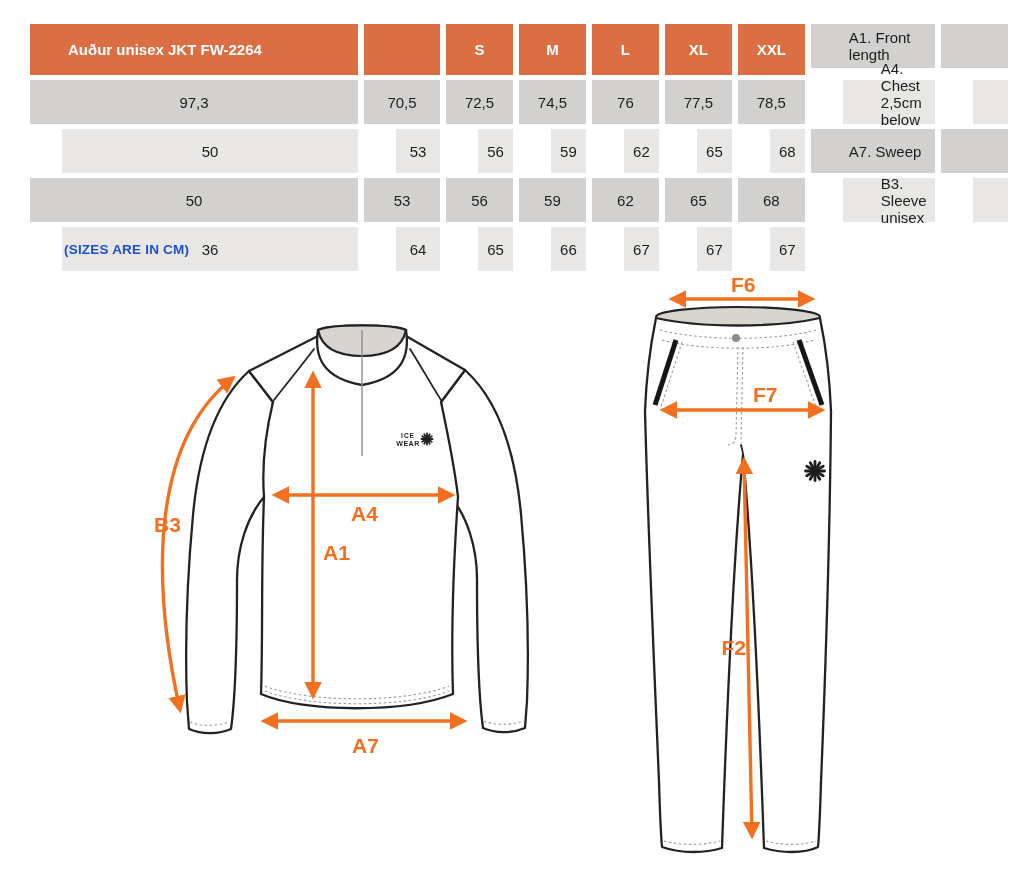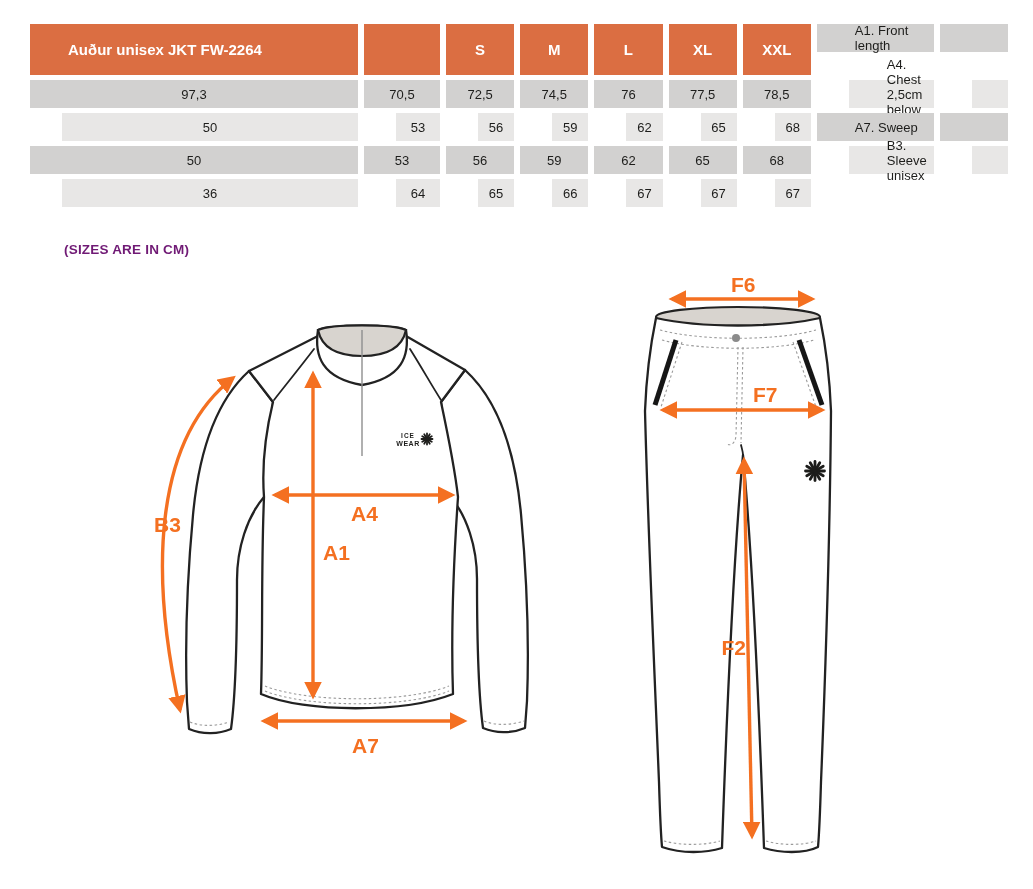--- a/index.html
+++ b/index.html
@@ -8,30 +8,30 @@
     font-family:"Liberation Sans",sans-serif;overflow:hidden;border-radius:23px;
   }
   
   .size-table{
     position:absolute;left:30px;top:24px;width:978px;
     display:grid;grid-template-columns:328px 76px repeat(7,1fr);
     gap:5px 6px;
   }
   .cell{
     display:flex;align-items:center;justify-content:center;
-    height:28px;font-size:13px;color:#1d1d1b;
+    height:44px;font-size:15px;color:#1d1d1b;
   }
   .cell.head{background:#db6e42;color:#fff;font-weight:bold;height:51px;font-size:15px;}
   .cell.title,.cell.label{justify-content:flex-start;padding-left:38px;box-sizing:border-box;}
   .cell.dark{background:#d2d1d0;}
   .cell.light{background:#e8e7e6;margin-left:32px;}
   
   .note{
     position:absolute;left:64px;top:242px;
-    font-size:13.5px;font-weight:700;color:#701a75;letter-spacing:.2px;
+    font-size:13.5px;font-weight:700;color:#1d4ed8;letter-spacing:.2px;
   }
   
   .diagram{position:absolute;left:0;top:270px;}
   .garment{fill:#ffffff;stroke:#222222;stroke-width:2.3;stroke-linejoin:round;stroke-linecap:round;}
   .seam{fill:none;stroke:#222222;stroke-width:1.8;stroke-linecap:round;}
   .grayfill{fill:#d8d4cf;stroke:#222222;stroke-width:2.2;}
   .stitch{fill:none;stroke:#9a9a9a;stroke-width:1.1;stroke-dasharray:2.5 2.5;}
   .zip{fill:none;stroke:#8f8f8f;stroke-width:1.4;}
   .pocket{fill:none;stroke:#161616;stroke-width:5;}
   .arrow{fill:none;stroke:#f47021;stroke-width:3.4;}

